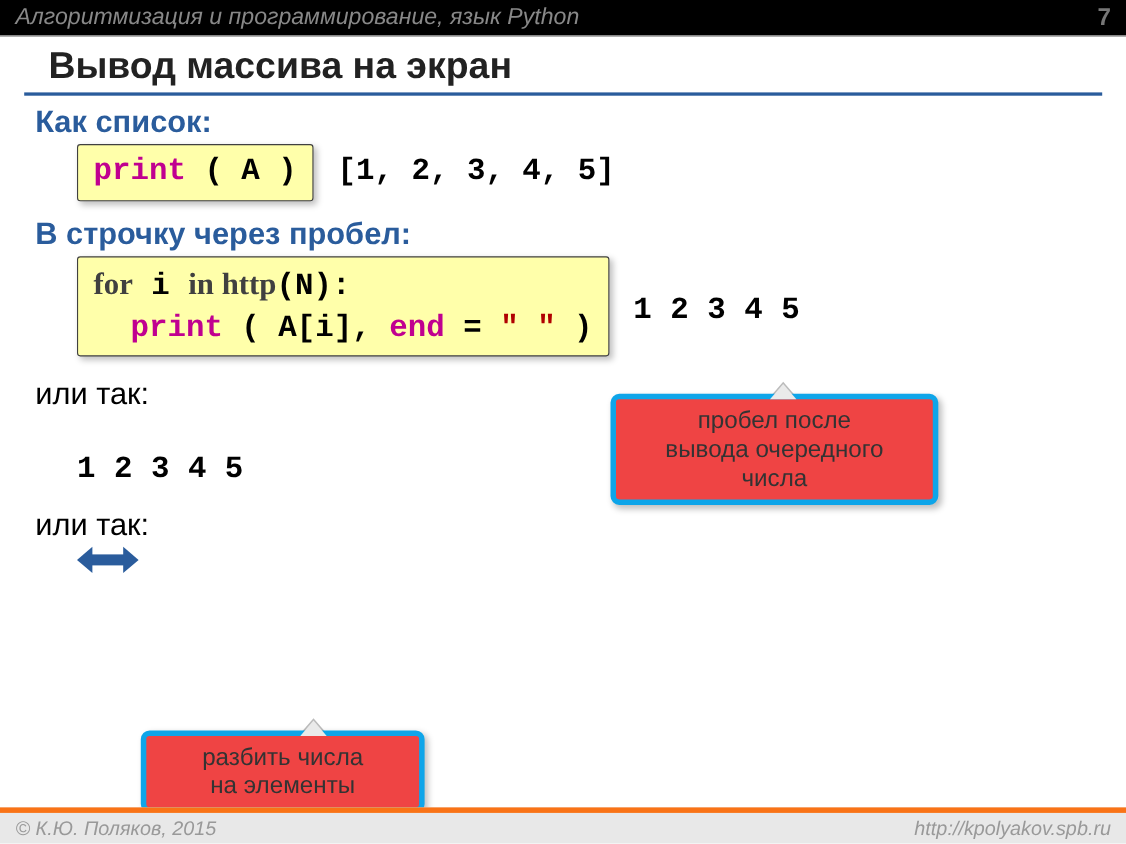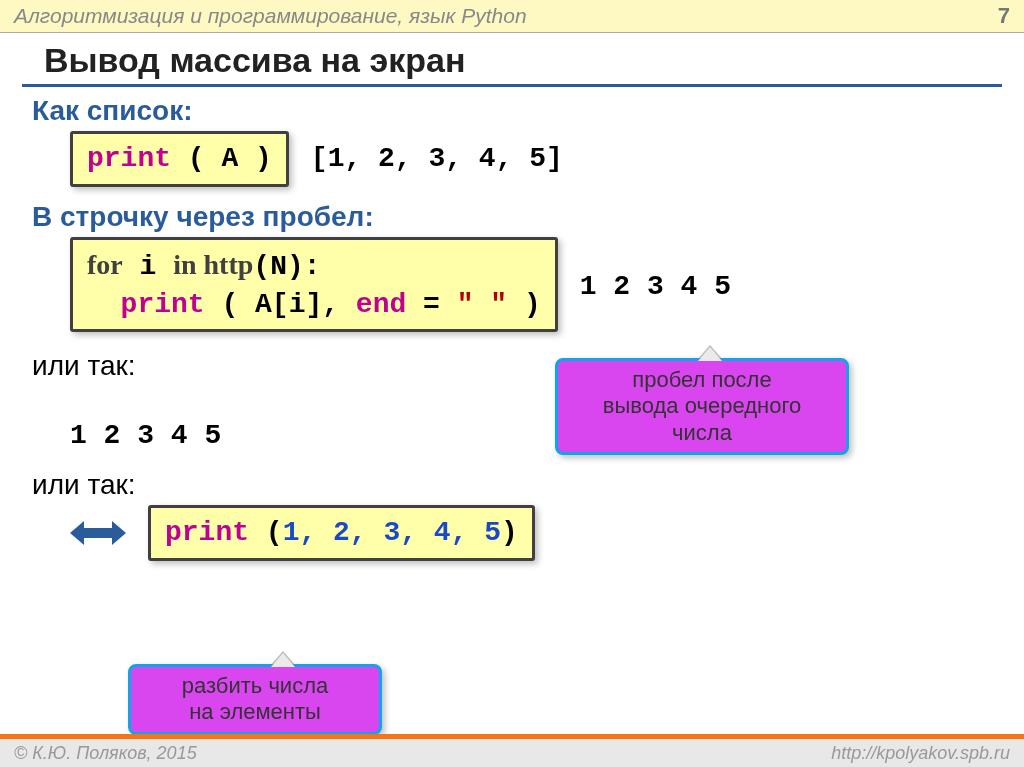--- a/index.html
+++ b/index.html
@@ -4,21 +4,21 @@
 <style>
   html,body{margin:0;padding:0;}
   body{
     width:1024px;height:767px;
     background:#fff;
     font-family:Arial,Helvetica,sans-serif;
     position:relative;
     box-sizing:border-box;
   }
   .header{
-    background:#fef9c3;
+    background:#000000;
     border-bottom:1px solid #aaa;
     height:32px;
     padding:0 14px;
     display:flex;
     align-items:center;
     justify-content:space-between;
     color:#888;
     font-style:italic;
     font-size:21px;
   }
@@ -35,42 +35,42 @@
     margin:8px 0 4px 44px;
   }
   .hr{height:3px;background:#2a5c9c;margin:0 22px 8px 22px;}
   .sub{
     font-size:28px;font-weight:bold;color:#2a5c9c;
     margin:6px 0 4px 32px;
   }
   .row{display:flex;align-items:center;gap:22px;margin-left:70px;}
   .codebox{
     background:#ffffaa;
-    border:3px solid #404040;
+    border:1px solid #404040;
     border-radius:3px;
     box-shadow:3px 3px 6px rgba(0,0,0,.25);
     padding:6px 14px;
     font-family:"Courier New",monospace;
     font-size:28px;font-weight:bold;
     line-height:1.35;
     white-space:pre;
   }
   .kw{color:#404040;font-family:Liberation Serif, serif;}
   .nm{color:#000;}
   .fn{color:#c00090;}
   .str{color:#b00000;}
   .num{color:#1a49c8;}
   .plain{
     font-family:"Courier New",monospace;
     font-size:28px;font-weight:bold;color:#000;
   }
   .callout{
     position:absolute;
-    background:#d946ef;
-    border:3px solid #0ea5e9;
+    background:#ef4444;
+    border:5px solid #0ea5e9;
     border-radius:8px;
     box-shadow:3px 3px 6px rgba(0,0,0,.25);
     padding:6px 14px;
     font-size:22px;color:#333;text-align:center;
     line-height:1.2;
   }
   .callout.tail-top::before{
     content:"";position:absolute;top:-14px;left:140px;
     width:0;height:0;border-left:12px solid transparent;
     border-right:12px solid transparent;border-bottom:14px solid #eaeaea;
@@ -121,21 +121,20 @@
   <span class="plain" style="margin-top:34px">1 2 3 4 5</span>
 </div>
 
 <div class="sub" style="color:#000;font-weight:normal;margin-top:18px">или так:</div>
 <div class="row">
   <span class="arrow-dbl">
       <span class="shaft"></span>
       <span class="l"></span>
       <span class="r"></span>
     </span>
-  <div class="codebox"><span class="fn">print</span><span class="nm"> (</span><span class="num">1, 2, 3, 4, 5</span><span class="nm">)</span></div>
 </div>
 
 <div class="callout tail-top" style="left:555px;top:358px;width:260px">
   <span style="white-space:pre-line;display:block">пробел после
 вывода очередного
 числа</span>
 </div>
 <div class="callout tail-top" style="left:128px;top:664px;width:220px">
   <span style="white-space:pre-line;display:block">разбить числа
 на элементы</span>

